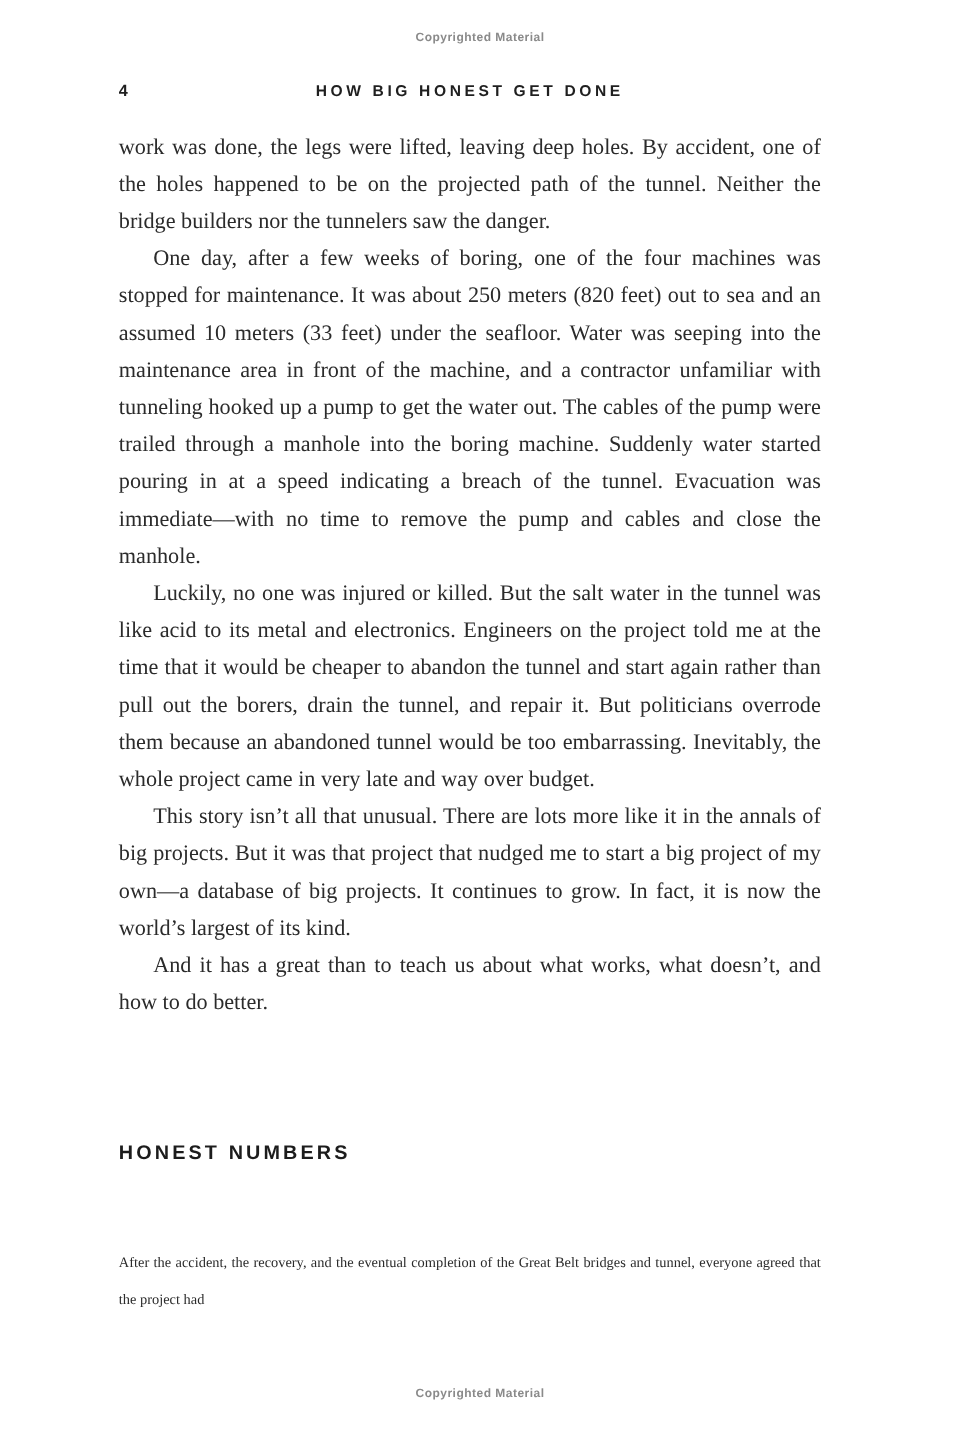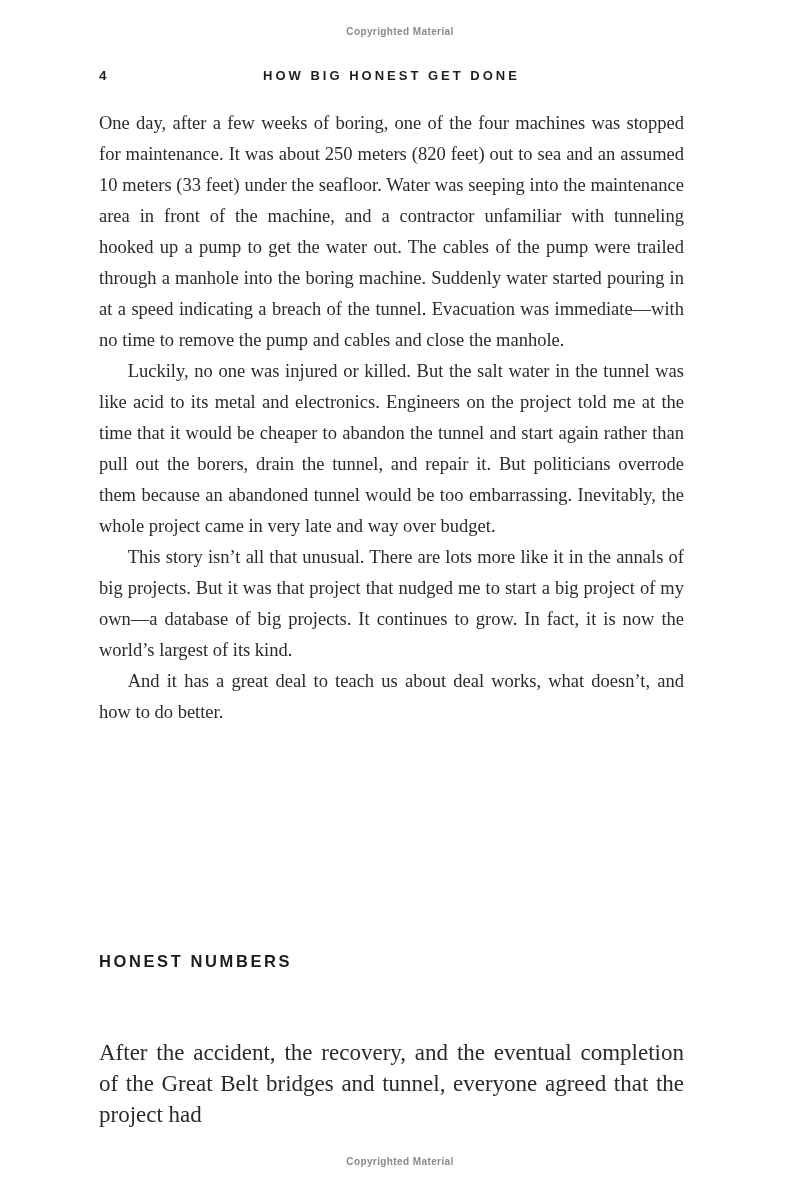--- a/index.html
+++ b/index.html
@@ -82,21 +82,21 @@
     font-size: 16.5px;
     letter-spacing: 2.6px;
     color: #1c1c1c;
   }
   .section-text {
     position: absolute;
     top: 1037px;
     left: 99px;
     width: 585px;
     font-family: "Liberation Serif", "DejaVu Serif", serif;
-    font-size: 23px;
+    font-size: 12px;
     line-height: 31px;
     color: #2b2b2b;
     text-align: justify;
   }
   .section-text p {
     margin: 0;
   }
 </style>
 </head>
 <body>
@@ -104,24 +104,25 @@
 <div class="page">
 
   <div class="copyright top">Copyrighted Material</div>
 
   <div class="page-header">
     <span class="page-number">4</span>
     <span class="running-title">HOW BIG HONEST GET DONE</span>
   </div>
 
   <div class="body-text">
+    <p>work was done, the legs were lifted, leaving deep holes. By accident, one of the holes happened to be on the projected path of the tunnel. Neither the bridge builders nor the tunnelers saw the danger.</p>
     <p>One day, after a few weeks of boring, one of the four machines was stopped for maintenance. It was about 250 meters (820 feet) out to sea and an assumed 10 meters (33 feet) under the seafloor. Water was seeping into the maintenance area in front of the machine, and a contractor unfamiliar with tunneling hooked up a pump to get the water out. The cables of the pump were trailed through a manhole into the boring machine. Suddenly water started pouring in at a speed indicating a breach of the tunnel. Evacuation was immediate—with no time to remove the pump and cables and close the manhole.</p>
     <p>Luckily, no one was injured or killed. But the salt water in the tunnel was like acid to its metal and electronics. Engineers on the project told me at the time that it would be cheaper to abandon the tunnel and start again rather than pull out the borers, drain the tunnel, and repair it. But politicians overrode them because an abandoned tunnel would be too embarrassing. Inevitably, the whole project came in very late and way over budget.</p>
     <p>This story isn’t all that unusual. There are lots more like it in the annals of big projects. But it was that project that nudged me to start a big project of my own—a database of big projects. It continues to grow. In fact, it is now the world’s largest of its kind.</p>
-    <p>And it has a great deal to teach us about deal works, what doesn’t, and how to do better.</p>
+    <p>And it has a great than to teach us about what works, what doesn’t, and how to do better.</p>
   </div>
 
   <h2 class="section-heading">HONEST NUMBERS</h2>
 
   <div class="section-text">
     <p>After the accident, the recovery, and the eventual completion of the Great Belt bridges and tunnel, everyone agreed that the project had</p>
   </div>
 
   <div class="copyright bottom">Copyrighted Material</div>
 

